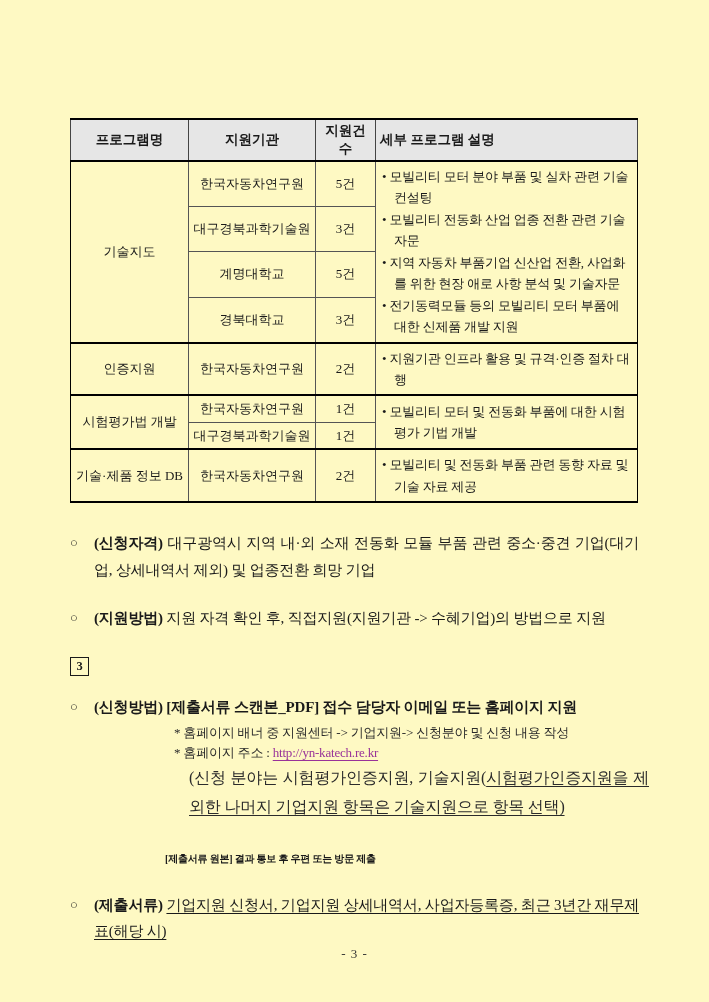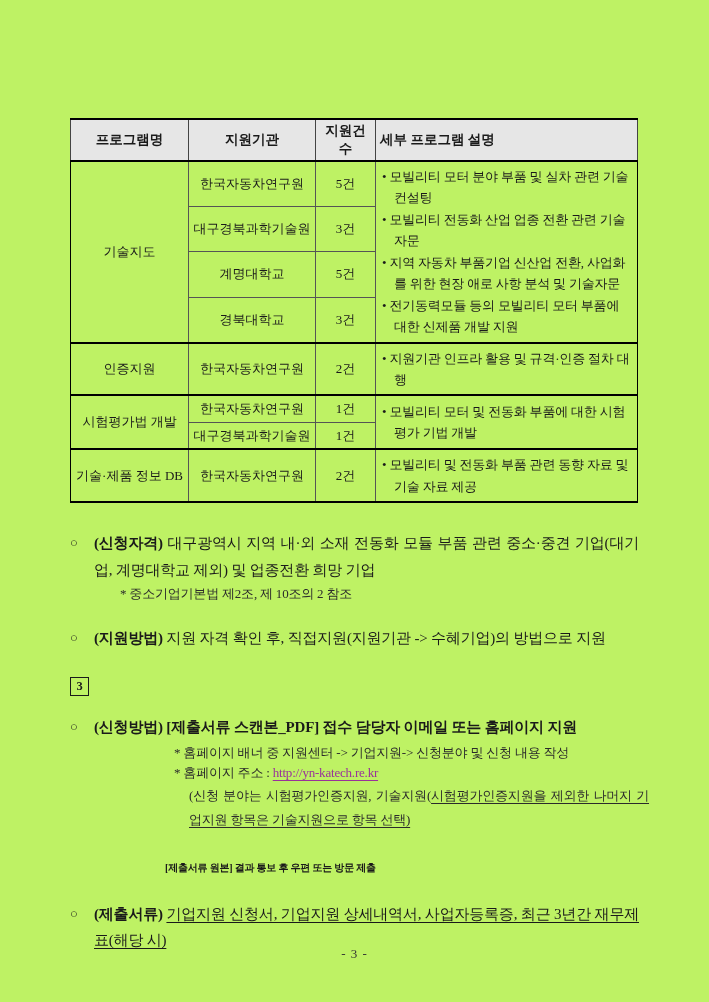--- a/index.html
+++ b/index.html
@@ -1,19 +1,19 @@
 <!DOCTYPE html>
 <html><head>
 <meta charset="utf-8">
 <style>
   html,body{margin:0;padding:0;background:#fff;}
   .page{
     position:relative;
     width:709px;height:1002px;
-    background:#bef264;
+    background:#fef9c3;
     font-family:"Liberation Serif","DejaVu Serif",serif;
     color:#1a1a1a;
     overflow:hidden;
     box-sizing:border-box;
     padding:118px 70px 0 70px;
   }
   
   table.program-table{
     border-collapse:collapse;
     width:567px;
@@ -52,21 +52,21 @@
     line-height:1.65;letter-spacing:-0.2px;
   }
   ul.desc-list li::before{content:"\2022\00a0";}
   
   .para{display:flex;align-items:flex-start;line-height:1.75;font-size:15px;letter-spacing:-0.2px;}
   .para .marker{width:24px;flex:none;font-size:13px;padding-top:2px;}
   .para .content{flex:1;text-align:justify;}
   .b{font-weight:bold;}
   .u{text-decoration:underline;text-underline-offset:3px;}
   .note{font-size:13px;color:#2b2b2b;letter-spacing:-0.2px;}
-  .small-note{font-size:13px;color:#2b2b2b;line-height:1.8;letter-spacing:-0.2px;}
+  .small-note{font-size:16px;color:#2b2b2b;line-height:1.8;letter-spacing:-0.2px;}
   .section-head{display:flex;align-items:center;font-size:17px;font-weight:bold;letter-spacing:-0.2px;}
   .section-box{
     display:inline-flex;align-items:center;justify-content:center;
     width:17px;height:17px;border:1.5px solid #1a1a1a;
     font-size:12.5px;font-weight:bold;margin-right:10px;flex:none;
   }
   a.doc-link{color:#993399;text-decoration:underline;text-underline-offset:3px;cursor:pointer;}
   .footer-page{
     position:absolute;left:0;right:0;bottom:40px;
     text-align:center;font-size:13px;color:#333;letter-spacing:1px;
@@ -148,23 +148,22 @@
           <ul class="desc-list">
             <li>모빌리티 및 전동화 부품 관련 동향 자료 및 기술 자료 제공</li>
           </ul>
         </td>
       </tr>
     </tbody>
   </table>
 
   <div class="para" style="margin-top:27px;">
     <span class="marker">○</span>
-    <span class="content"><span class="b">(신청자격)</span><span> 대구광역시 지역 내·외 소재 전동화 모듈 부품 관련 중소·중견 기업(대기업, 계명대학교 제외) 및 업종전환 희망 기업</span></span>
+    <span class="content"><span class="b">(신청자격)</span><span> 대구광역시 지역 내·외 소재 전동화 모듈 부품 관련 중소·중견 기업(대기업, 상세내역서 제외) 및 업종전환 희망 기업</span></span>
   </div>
-  <div class="note" style="margin:2px 0 0 50px;">* 중소기업기본법 제2조, 제 10조의 2 참조</div>
 
   <div class="para" style="margin-top:22px;">
     <span class="marker">○</span>
     <span class="content"><span class="b">(지원방법)</span><span> 지원 자격 확인 후, 직접지원(지원기관 -&gt; 수혜기업)의 방법으로 지원</span></span>
   </div>
 
   <div class="section-head" style="margin-top:26px;">
     <span class="section-box">3</span>
   </div>
 

